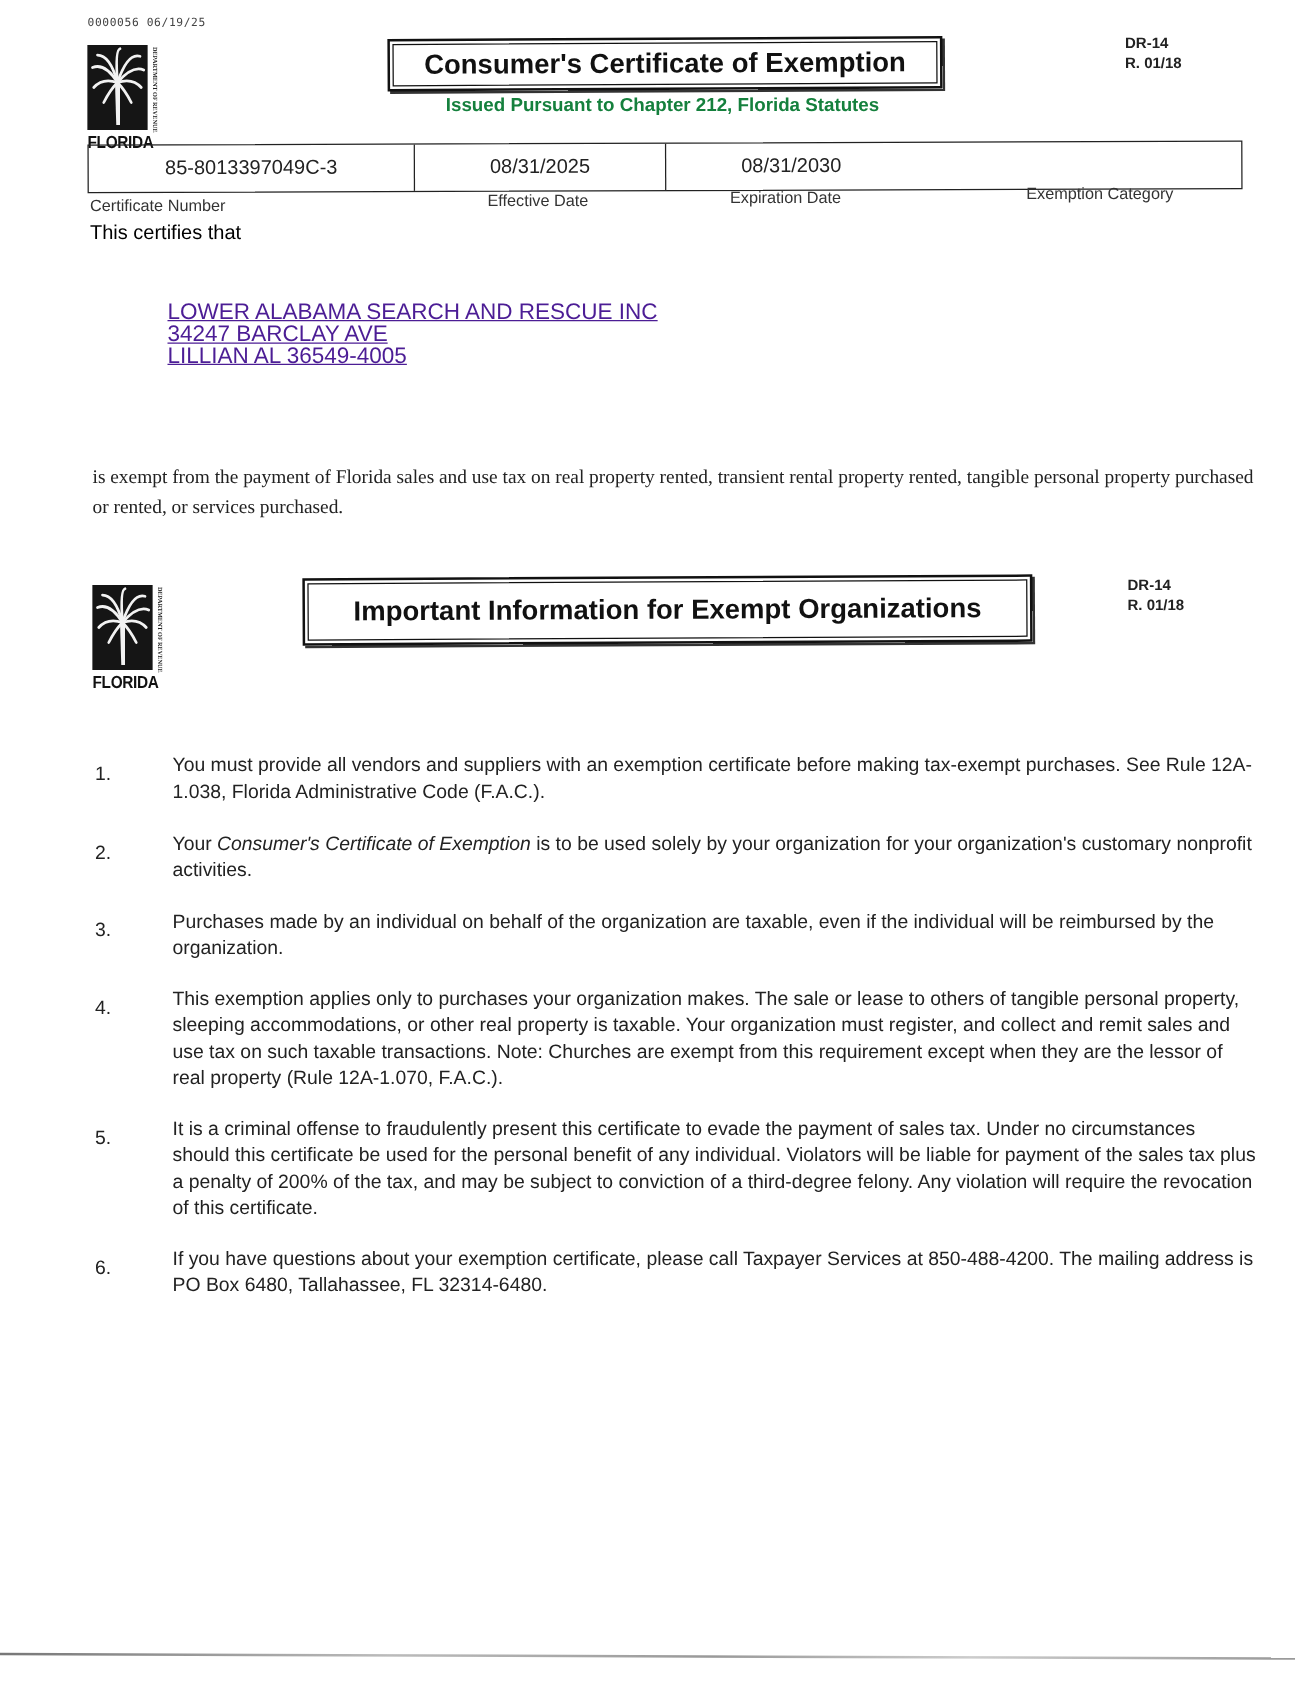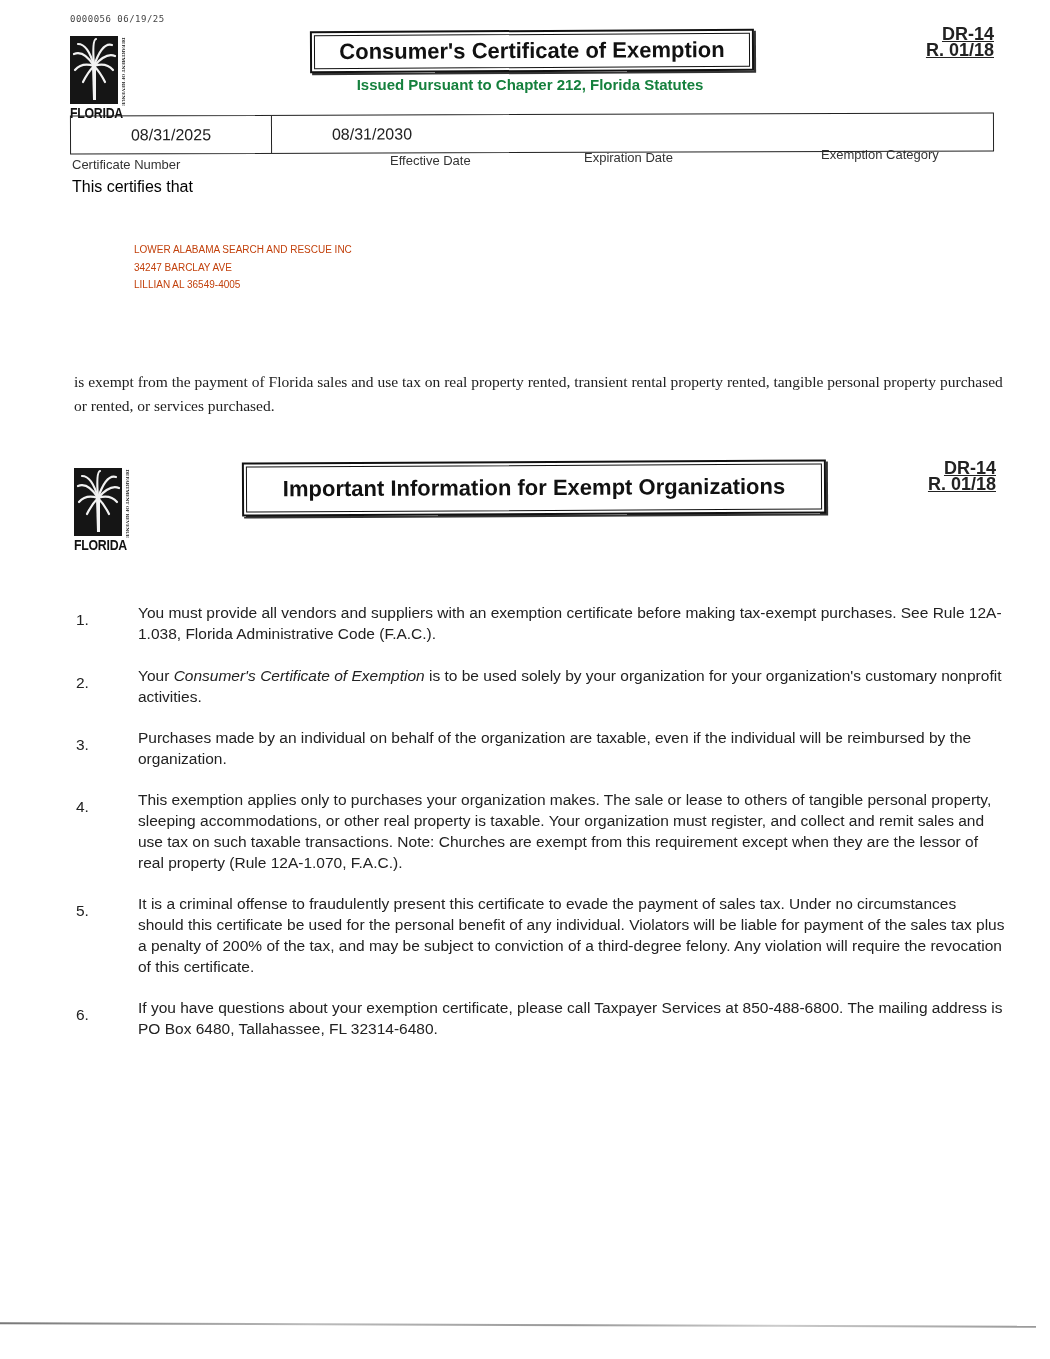--- a/index.html
+++ b/index.html
@@ -28,32 +28,32 @@
   .logo .fl {
     font-family: "Liberation Sans", sans-serif; font-weight: bold; font-size: 14px;
     letter-spacing: -0.3px; margin-top: 1px; color: #111; transform: scaleX(0.88); transform-origin: left;
   }
   .title-box {
     border: 2px solid #111; padding: 2px; box-shadow: 2px 2px 0 #333;
   }
   .title-box .inner {
     border: 1px solid #111; text-align: center; font-weight: bold; color: #111;
   }
-  .form-id { text-align: right; font-weight: bold; font-size: 18px; line-height: 16px; color: #222; text-decoration: underline; }
+  .form-id { text-align: left; font-weight: bold; font-size: 12px; line-height: 16px; color: #222; }
   .cert-table {
     left: 70px; top: 114px; width: 922px; height: 37px; border: 1.5px solid #222;
     display: flex; transform: rotate(-0.2deg);
   }
   .cert-table .cell {
     border-right: 1.5px solid #222; display: flex; align-items: center; justify-content: center;
     font-size: 16px; color: #222;
   }
   .cert-table .cell:last-child { border-right: none; }
   .lbl { font-size: 13px; color: #333; }
-  .addr { left: 134px; top: 241px; font-size: 10px; line-height: 17.5px; color: #c2410c; }
+  .addr { left: 134px; top: 241px; font-size: 18px; line-height: 17.5px; color: #4c1d95; text-decoration: underline; }
   .para { font-size: 15.5px; line-height: 24px; color: #222; font-family: Liberation Serif, serif; }
   .item { position: absolute; left: 76px; width: 930px; font-size: 15.5px; line-height: 21px; color: #222; }
   .item .num { position: absolute; left: 0; top: 7px; width: 30px; }
   .item .txt { margin-left: 62px; }
   .bottom-rule {
     left: 0; top: 1324px; width: 1036px; height: 2px;
     background: linear-gradient(90deg, #777, #bbb 30%, #999 55%, #ccc 75%, #999);
     transform: rotate(0.2deg);
   }
 </style>
@@ -87,20 +87,21 @@
   <div class="inner" style="font-size:22px; line-height:32px;">Consumer's Certificate of Exemption</div>
 </div>
 <div class="abs" style="left:310px; top:76px; width:440px; text-align:center; font-weight:bold; font-size:15px; color:#15803d;">Issued Pursuant to Chapter 212, Florida Statutes</div>
 
 <div class="abs form-id" style="left:900px; top:26px; width:94px;">
   <div>DR-14</div>
   <div>R. 01/18</div>
 </div>
 
 <div class="abs cert-table">
+  <div class="cell" style="width:260px;">85-8013397049C-3</div>
   <div class="cell" style="width:200px;">08/31/2025</div>
   <div class="cell" style="width:200px;">08/31/2030</div>
 </div>
 <div class="abs lbl" style="left:72px; top:157px;">Certificate Number</div>
 <div class="abs lbl" style="left:390px; top:153px;">Effective Date</div>
 <div class="abs lbl" style="left:584px; top:150px;">Expiration Date</div>
 <div class="abs lbl" style="left:800px; top:147px;margin-left:21px;">Exemption Category</div>
 
 <div class="abs" style="left:72px; top:178px; font-size:16px; color:#000000;">This certifies that</div>
 
@@ -157,16 +158,16 @@
 <div class="item" style="top:789px;">
   <span class="num">4.</span>
   <div class="txt">This exemption applies only to purchases your organization makes.  The sale or lease to others of tangible personal property, sleeping accommodations, or other real property is taxable.  Your organization must register, and collect and remit sales and use tax on such taxable transactions.  Note:  Churches are exempt from this requirement except when they are the lessor of real property (Rule 12A-1.070, F.A.C.).</div>
 </div>
 <div class="item" style="top:893px;">
   <span class="num">5.</span>
   <div class="txt">It is a criminal offense to fraudulently present this certificate to evade the payment of sales tax.  Under no circumstances should this certificate be used for the personal benefit of any individual.  Violators will be liable for payment of the sales tax plus a penalty of 200% of the tax, and may be subject to conviction of a third-degree felony.  Any violation will require the revocation of this certificate.</div>
 </div>
 <div class="item" style="top:997px;">
   <span class="num">6.</span>
-  <div class="txt">If you have questions about your exemption certificate, please call Taxpayer Services at 850-488-6800.  The mailing address is PO Box 6480, Tallahassee, FL 32314-6480.</div>
+  <div class="txt">If you have questions about your exemption certificate, please call Taxpayer Services at 850-488-4200.  The mailing address is PO Box 6480, Tallahassee, FL 32314-6480.</div>
 </div>
 
 <div class="abs bottom-rule"></div>
 
 </body></html>

